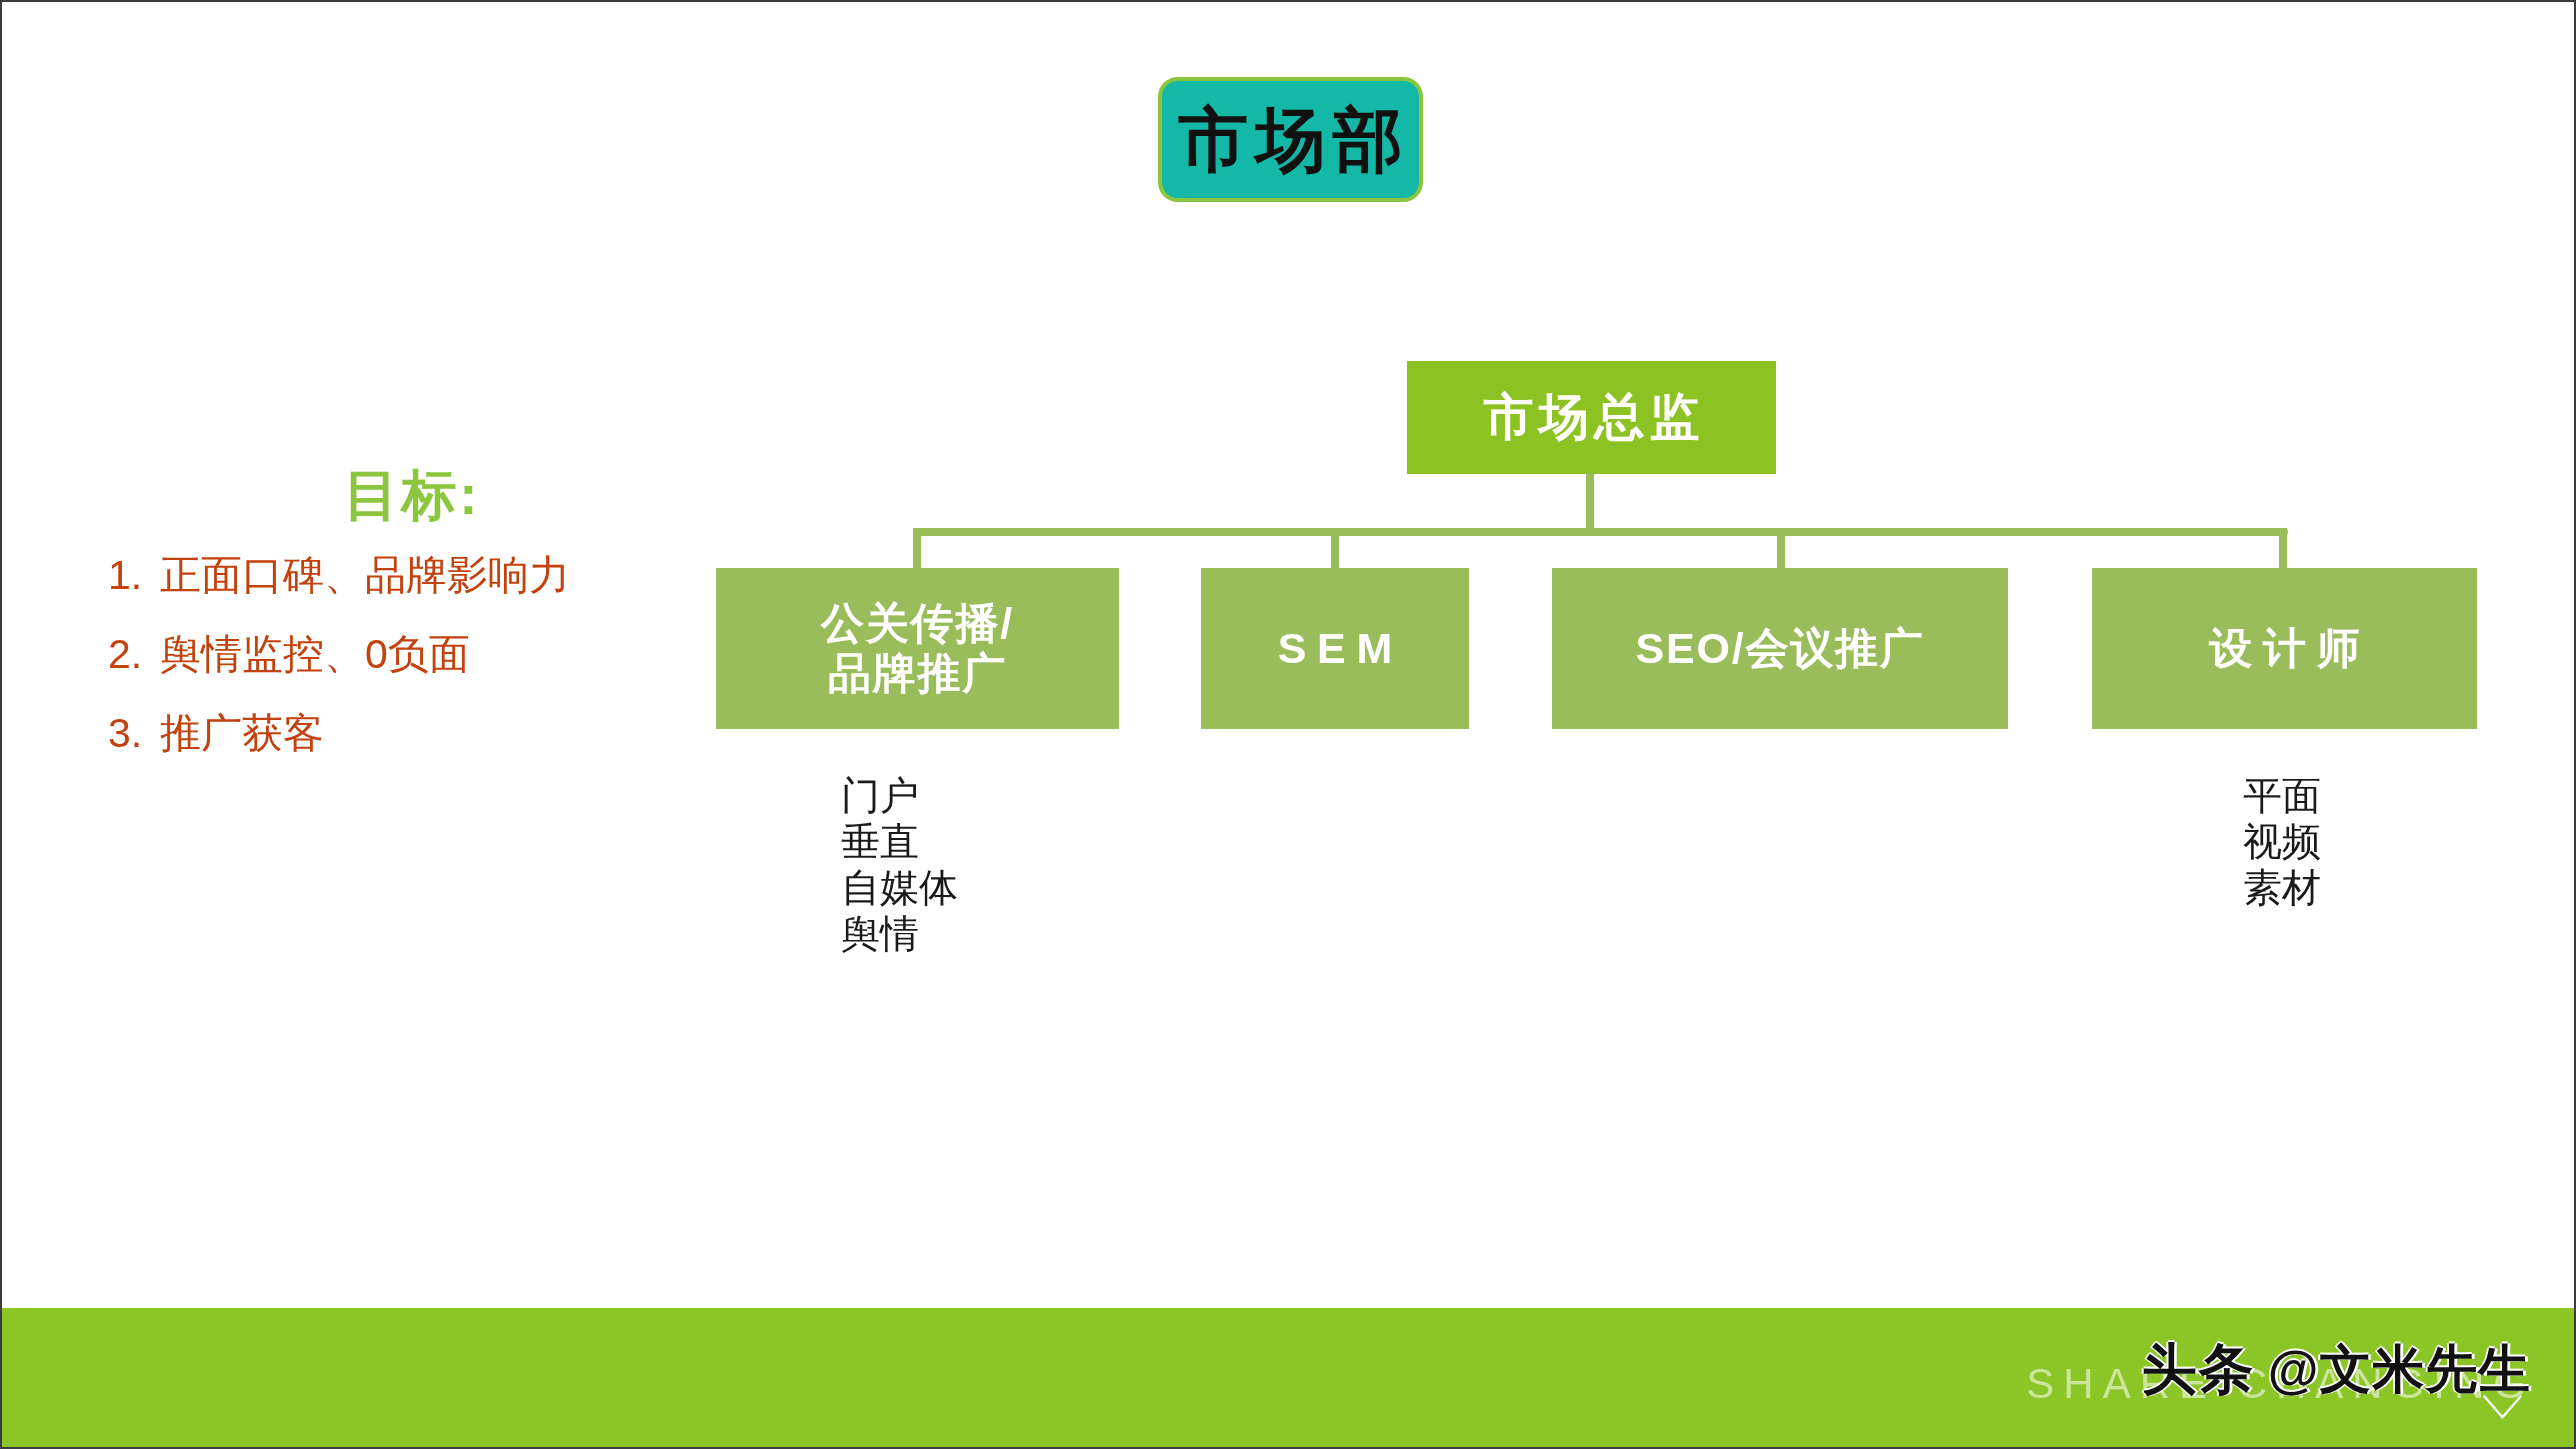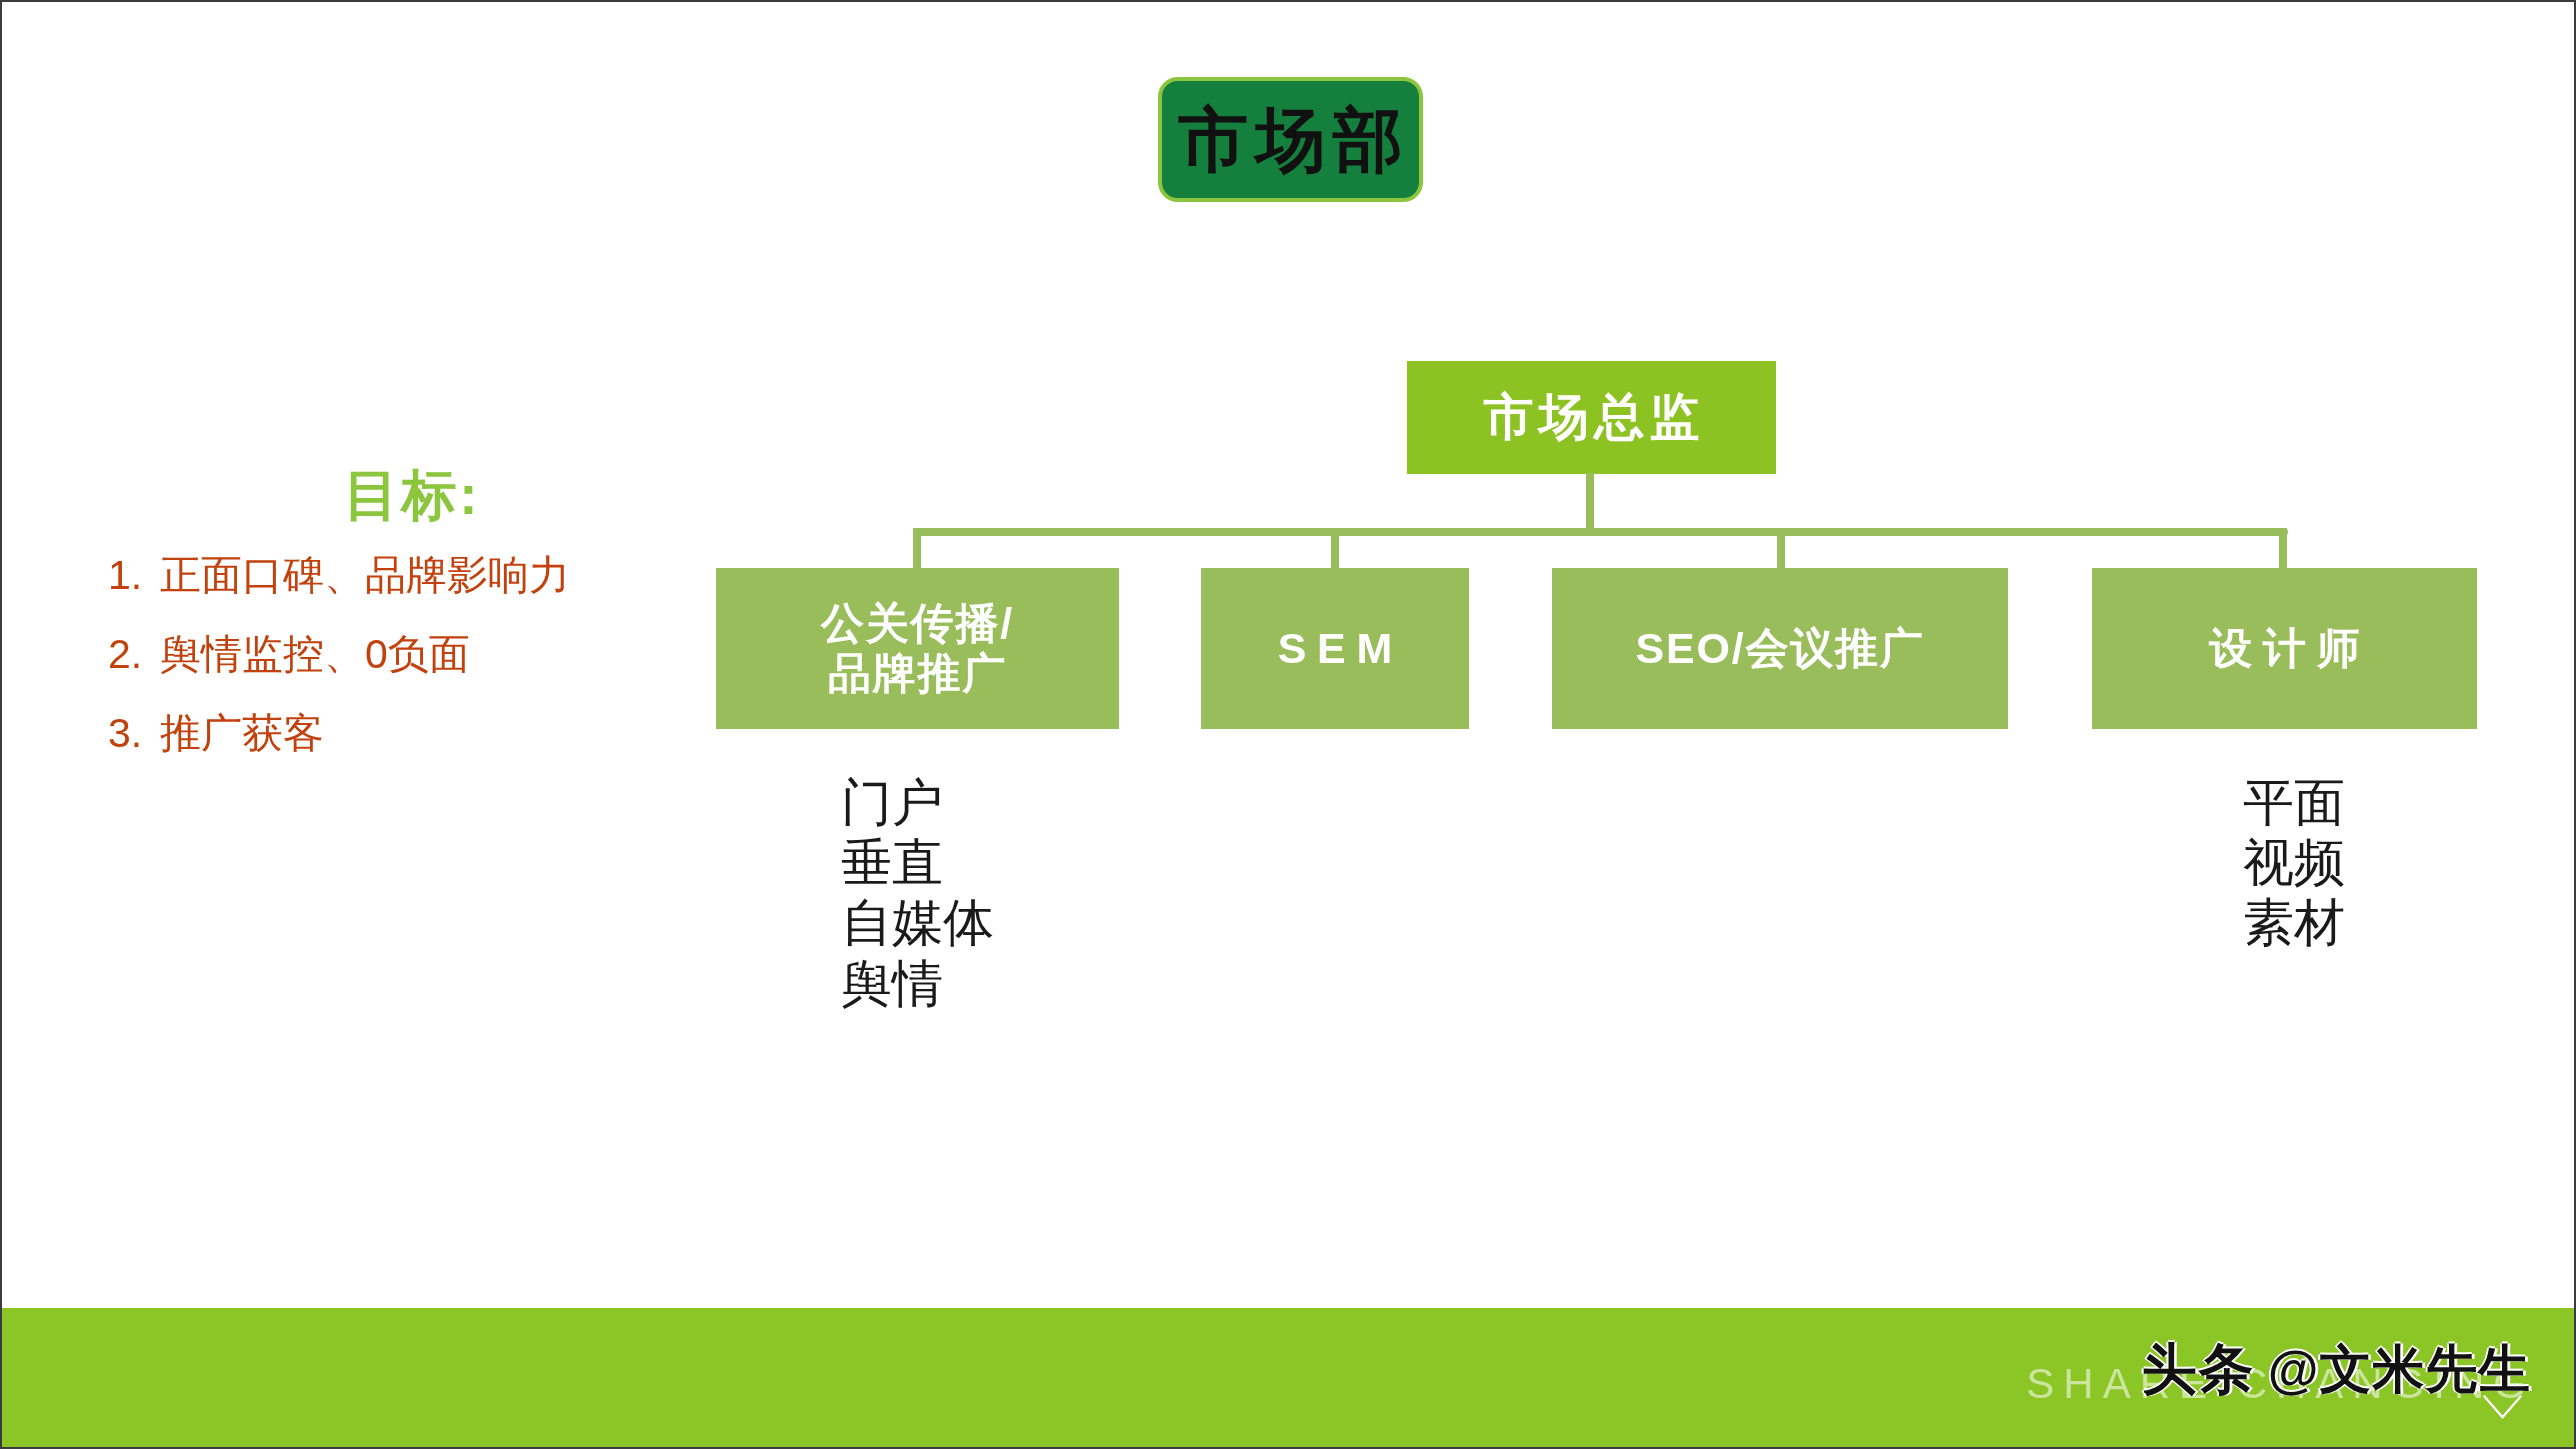--- a/index.html
+++ b/index.html
@@ -22,21 +22,21 @@
 
   
   .title-box {
     position: absolute;
     left: 1156px;
     top: 75px;
     width: 265px;
     height: 125px;
     border: 4.5px solid #8cc63f;
     border-radius: 19.7px;
-    background: #15803d;
+    background: #14b8a6;
     display: flex;
     align-items: center;
     justify-content: center;
     box-sizing: border-box;
   }
   .title-text {
     font-size: 70px;
     font-weight: bold;
     color: #111111;
     letter-spacing: 7.2px;
@@ -153,21 +153,21 @@
     height: 42px;
   }
   .leg-1 { left: 911px; }
   .leg-2 { left: 1329px; }
   .leg-3 { left: 1775px; }
   .leg-4 { left: 2277px; }
 
   
   .sublist {
     position: absolute;
-    font-size: 51px;
+    font-size: 39px;
     color: #1a1a1a;
     line-height: 1.18;
   }
   .sublist-pr {
     left: 839px;
     top: 771px;
   }
   .sublist-designer {
     left: 2241px;
     top: 771px;

